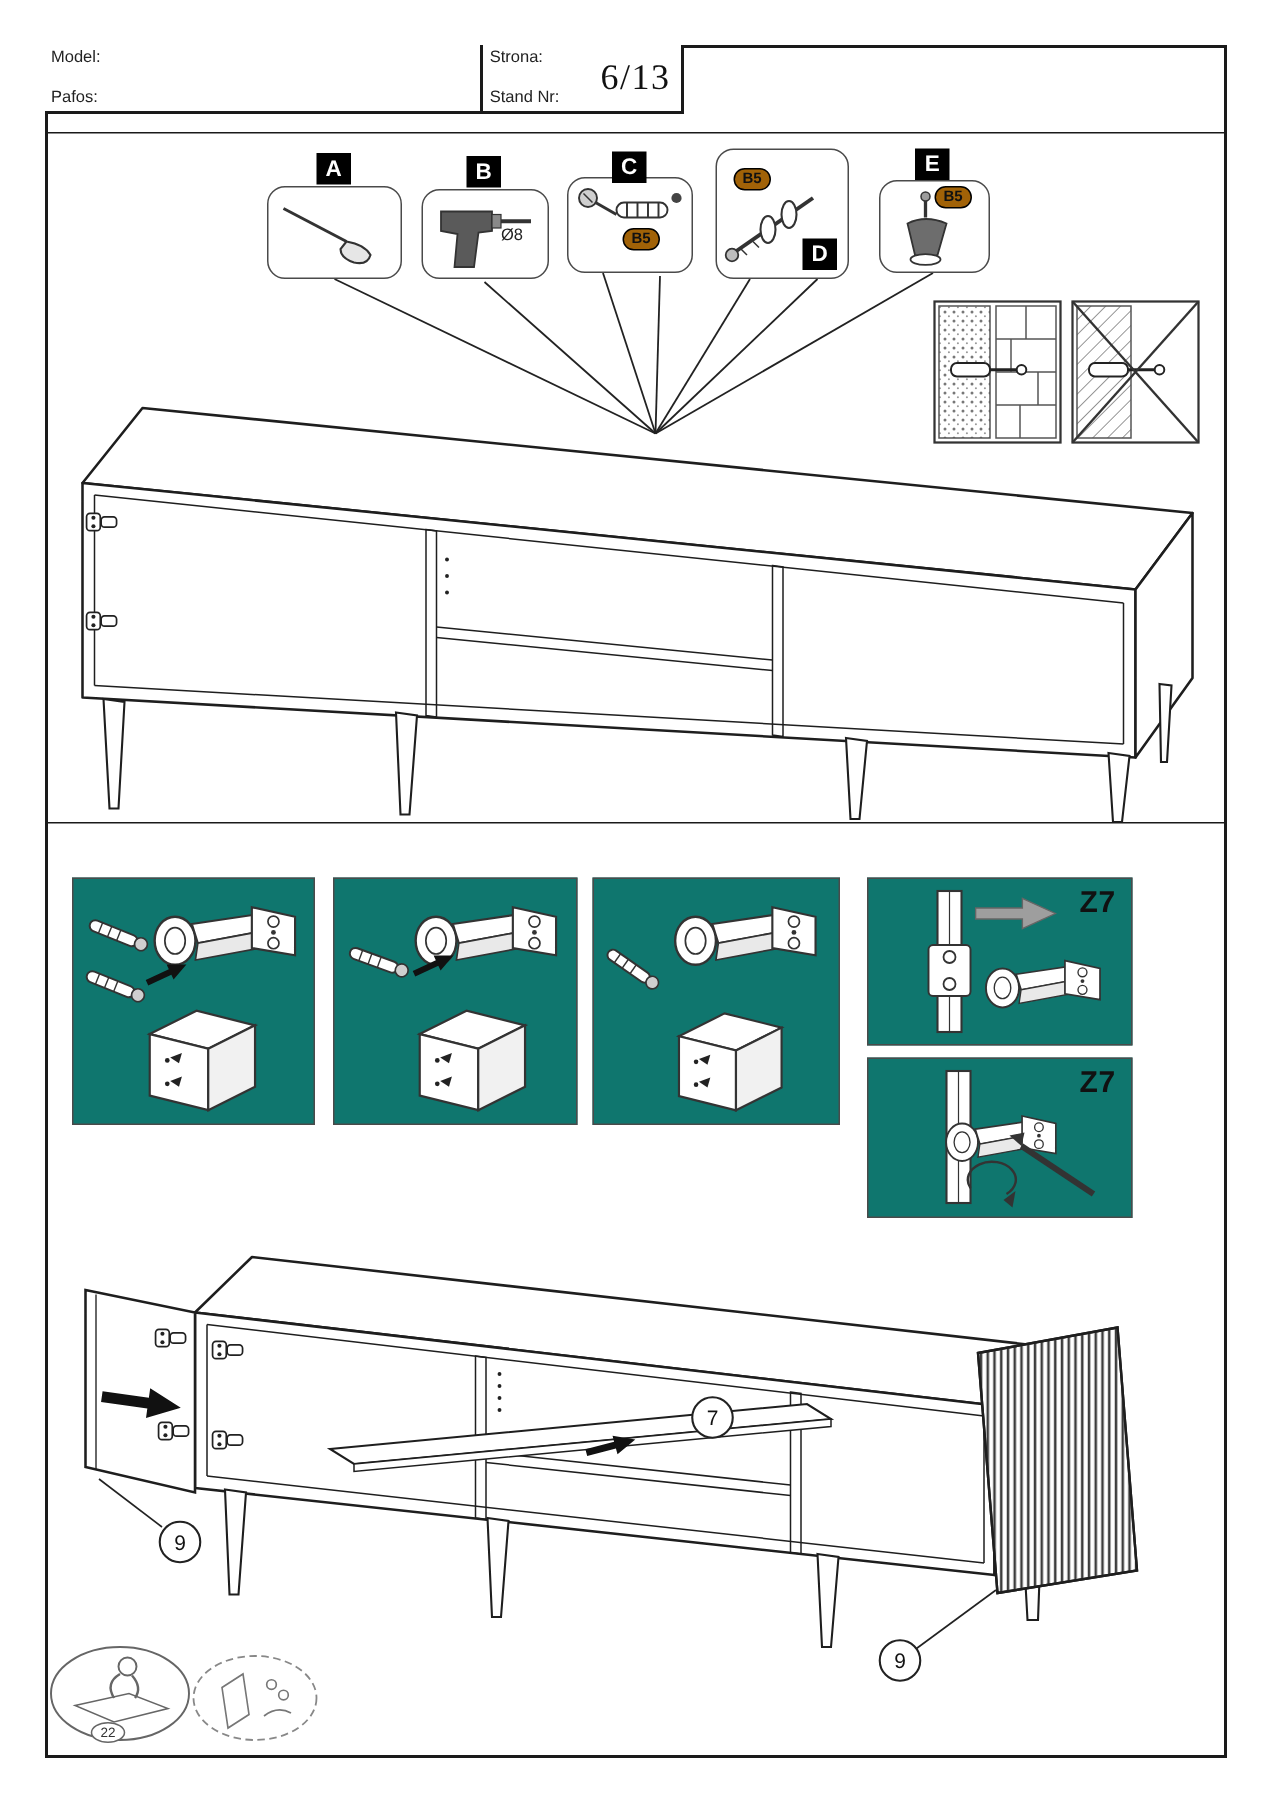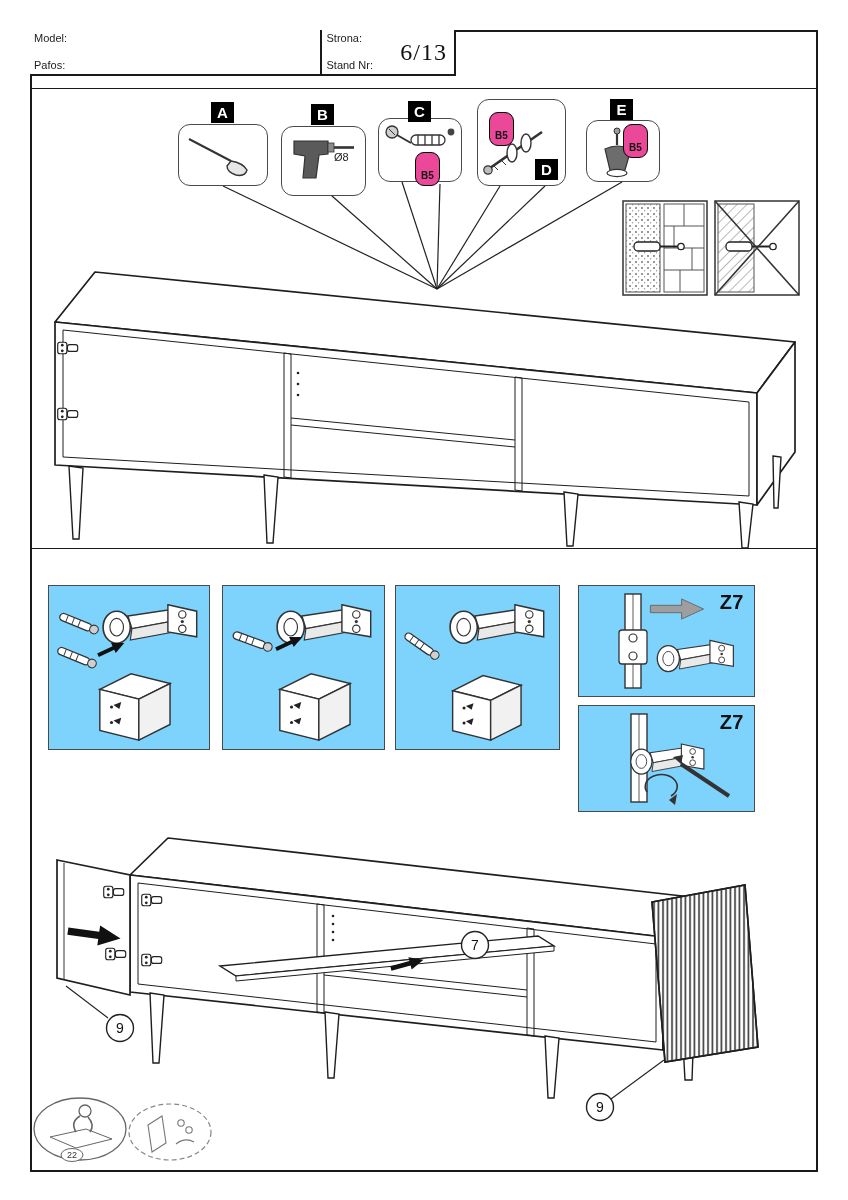--- a/index.html
+++ b/index.html
@@ -17,24 +17,24 @@
   .hcell.left { width:307px; }
   .hcell.right { width:141px; border-left:2px solid #1a1a1a; }
   .lbl { position:absolute; left:4px; font-size:11px; color:#222;text-align:right; }
   .lbl.top { top:2px; }
   .lbl.bot { bottom:3px; }
   .model-name { position:absolute; left:56px; top:3px; font-family:"DejaVu Serif", serif; font-style:italic; font-size:27px; letter-spacing:1px; white-space:nowrap; }
   .page-num { position:absolute; right:7px; top:9px; font-size:24px; letter-spacing:1px;font-family:Liberation Serif, serif; }
 
   .toolbox { border:1.7px solid #4a4a4a; border-radius:12px; background:#fff; }
   .badge-letter { width:23px; height:21px; background:#000; color:#fff; font-weight:bold; font-size:15px; display:flex; align-items:center; justify-content:center; }
-  .oval-badge { border:1.4px solid #000; border-radius:9px; background:#ec4899; font-size:10px; font-weight:bold; padding:16px 5px; height:15px; line-height:13px; }
+  .oval-badge { border:1.4px solid #000; border-radius:9px; background:#a16207; font-size:10px; font-weight:bold; padding:0 5px; height:15px; line-height:13px; }
   .small-note { font-size:11px; color:#222; }
 
-  .stepbox { border:1.6px solid #4a4a4a; background:#7dd3fc; }
+  .stepbox { border:1.6px solid #4a4a4a; background:#0f766e; }
   .z7-label { font-size:20px; font-weight:bold; letter-spacing:0.5px; }
 
   svg text { font-family:"Liberation Sans", sans-serif; }
 </style>
 </head>
 <body>
 
 <div class="page">
 
   <svg width="0" height="0" style="position:absolute">
@@ -109,21 +109,21 @@
   </svg>
 
   <div class="abs toolbox" style="left:178px;top:124px;width:90px;height:62px">
     <svg width="86" height="58" viewBox="0 0 86 58">
       <line x1="10" y1="14" x2="52" y2="36" stroke="#333" stroke-width="2"></line>
       <path d="M52,36 q12,2 16,9 q-2,7 -11,5 q-9,-3 -9,-9 z" fill="#e6e6e6" stroke="#333" stroke-width="1.4"></path>
     </svg>
   </div>
   <div class="abs badge-letter" style="left:211px;top:102px">A</div>
 
-  <div class="abs toolbox" style="left:281px;top:126px;width:85px;height:70px">
+  <div class="abs toolbox" style="left:281px;top:126px;width:85px;height:60px">
     <svg width="81" height="58" viewBox="0 0 81 58">
       <path d="M12,14 h34 v13 l-9,1 -3,23 h-13 l2,-22 -11,-2 z" fill="#5a5a5a" stroke="#333" stroke-width="1.2"></path>
       <rect x="46" y="16" width="6" height="9" fill="#8a8a8a" stroke="#333" stroke-width="0.8"></rect>
       <line x1="52" y1="20.5" x2="72" y2="20.5" stroke="#333" stroke-width="2.6"></line>
     </svg>
     <span class="abs small-note" style="left:52px;top:24px">Ø8</span>
   </div>
   <div class="abs badge-letter" style="left:311px;top:104px">B</div>
 
   <div class="abs toolbox" style="left:378px;top:118px;width:84px;height:64px">

